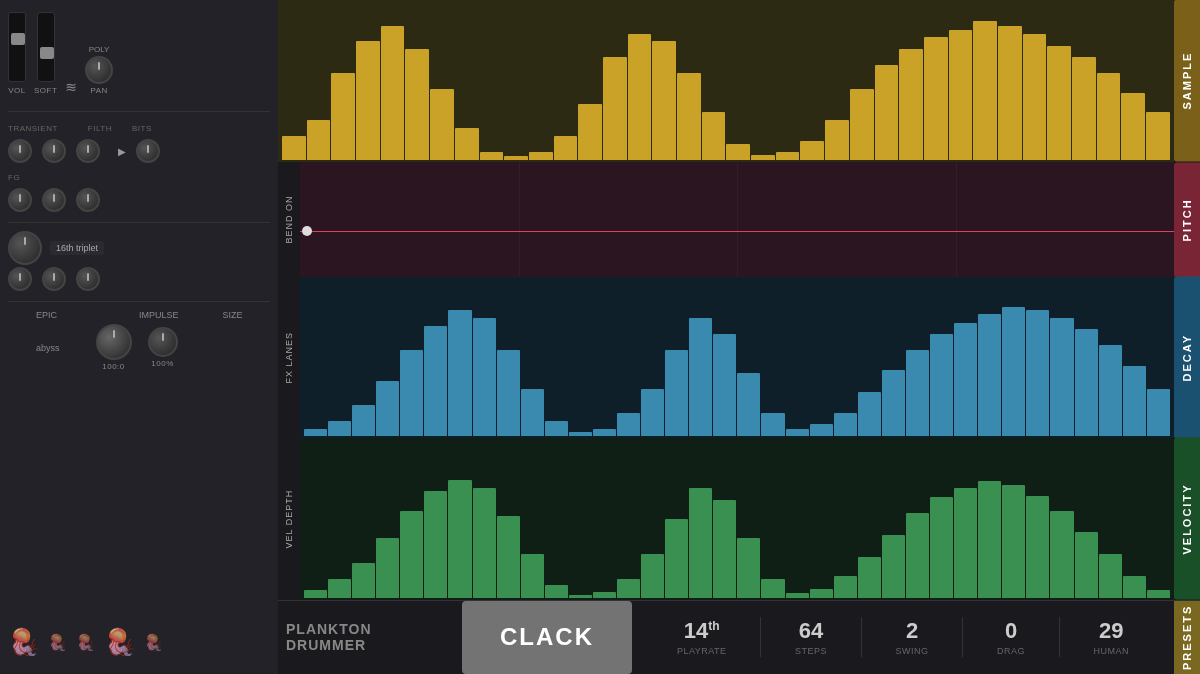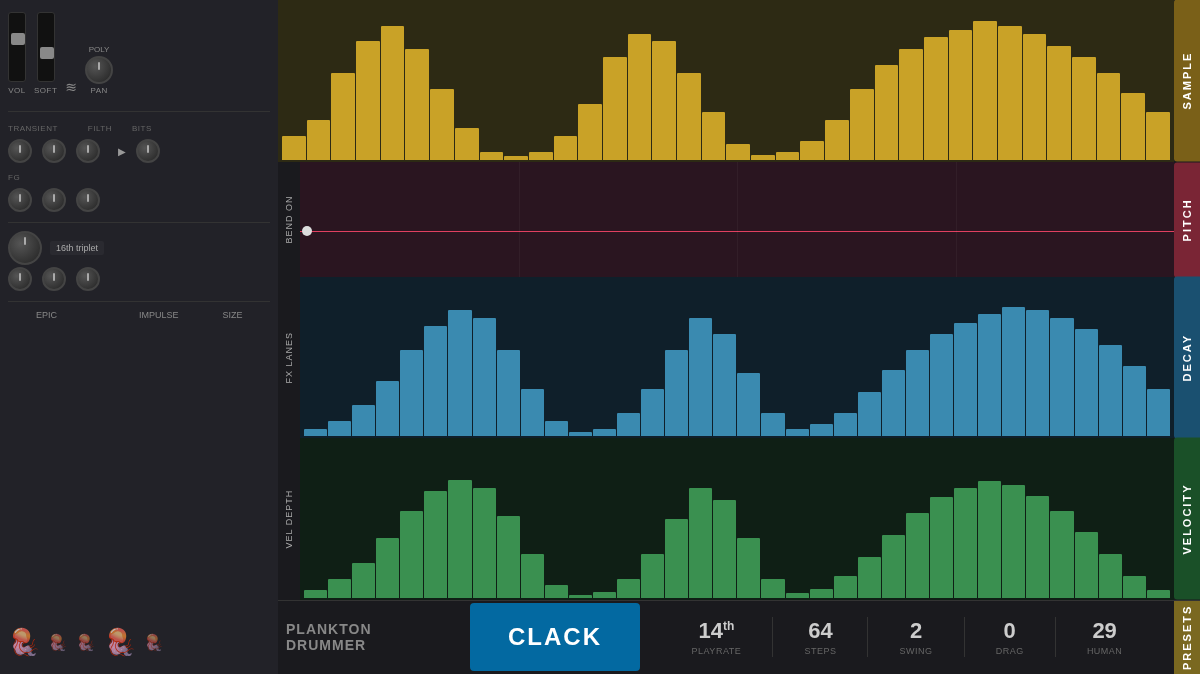--- a/index.html
+++ b/index.html
@@ -280,37 +280,36 @@
     
     .lane-velocity .lane-content { background: #0f1f15; }
     .lane-velocity .bar { background: #3a9050; }
     .lane-velocity .lane-tab { background: #1a5028; }
 
     
     .bottom-bar {
       height: 74px;
       background: #1a1a1e;
       display: flex;
-      align-items: center;
-      gap: 16px;
+      gap: 8px;
       border-top: 1px solid #333;
       flex-shrink: 0;
     }
 
     .brand-bottom {
       font-size: 14px;
       font-weight: bold;
       color: #888;
       text-transform: uppercase;
       letter-spacing: 1px;
       line-height: 1.2;
     }
 
     .clack-btn {
-      background: #0369a1;
+      background: #737373;
       color: #fff;
       font-size: 24px;
       font-weight: bold;
       padding: 20px 24px;
       border: none;
       border-radius: 4px;
       text-transform: uppercase;
       letter-spacing: 2px;
       cursor: pointer;
       width: 170px;
@@ -498,20 +497,31 @@
     </div>
   </div>
 
   <div class="separator"></div>
 
   <div class="reverb-section">
     <div style="display:flex;align-items:center;gap:16px">
       <span class="reverb-label">EPIC</span>
       <span class="reverb-label" style="margin-left:38px">IMPULSE</span>
       <span class="reverb-label">SIZE</span>
+    </div>
+    <div style="display:flex;align-items:center;gap:16px">
+      <span class="reverb-label">abyss</span>
+      <div class="knob-group" style="margin-left:20px">
+        <div class="knob" style="width:36px;height:36px;background:radial-gradient(circle at 35% 35%, #666, #222)"></div>
+        <div class="knob-label">100:0</div>
+      </div>
+      <div class="knob-group">
+        <div class="knob" style="width:30px;height:30px"></div>
+        <div class="knob-label">100%</div>
+      </div>
     </div>
   </div>
 
   <div class="creatures-row">
     <div class="creature">🪼</div>
     <div class="creature-small">🪼</div>
     <div class="creature-small">🪼</div>
     <div class="creature">🪼</div>
     <div class="creature-small">🪼</div>
   </div>

